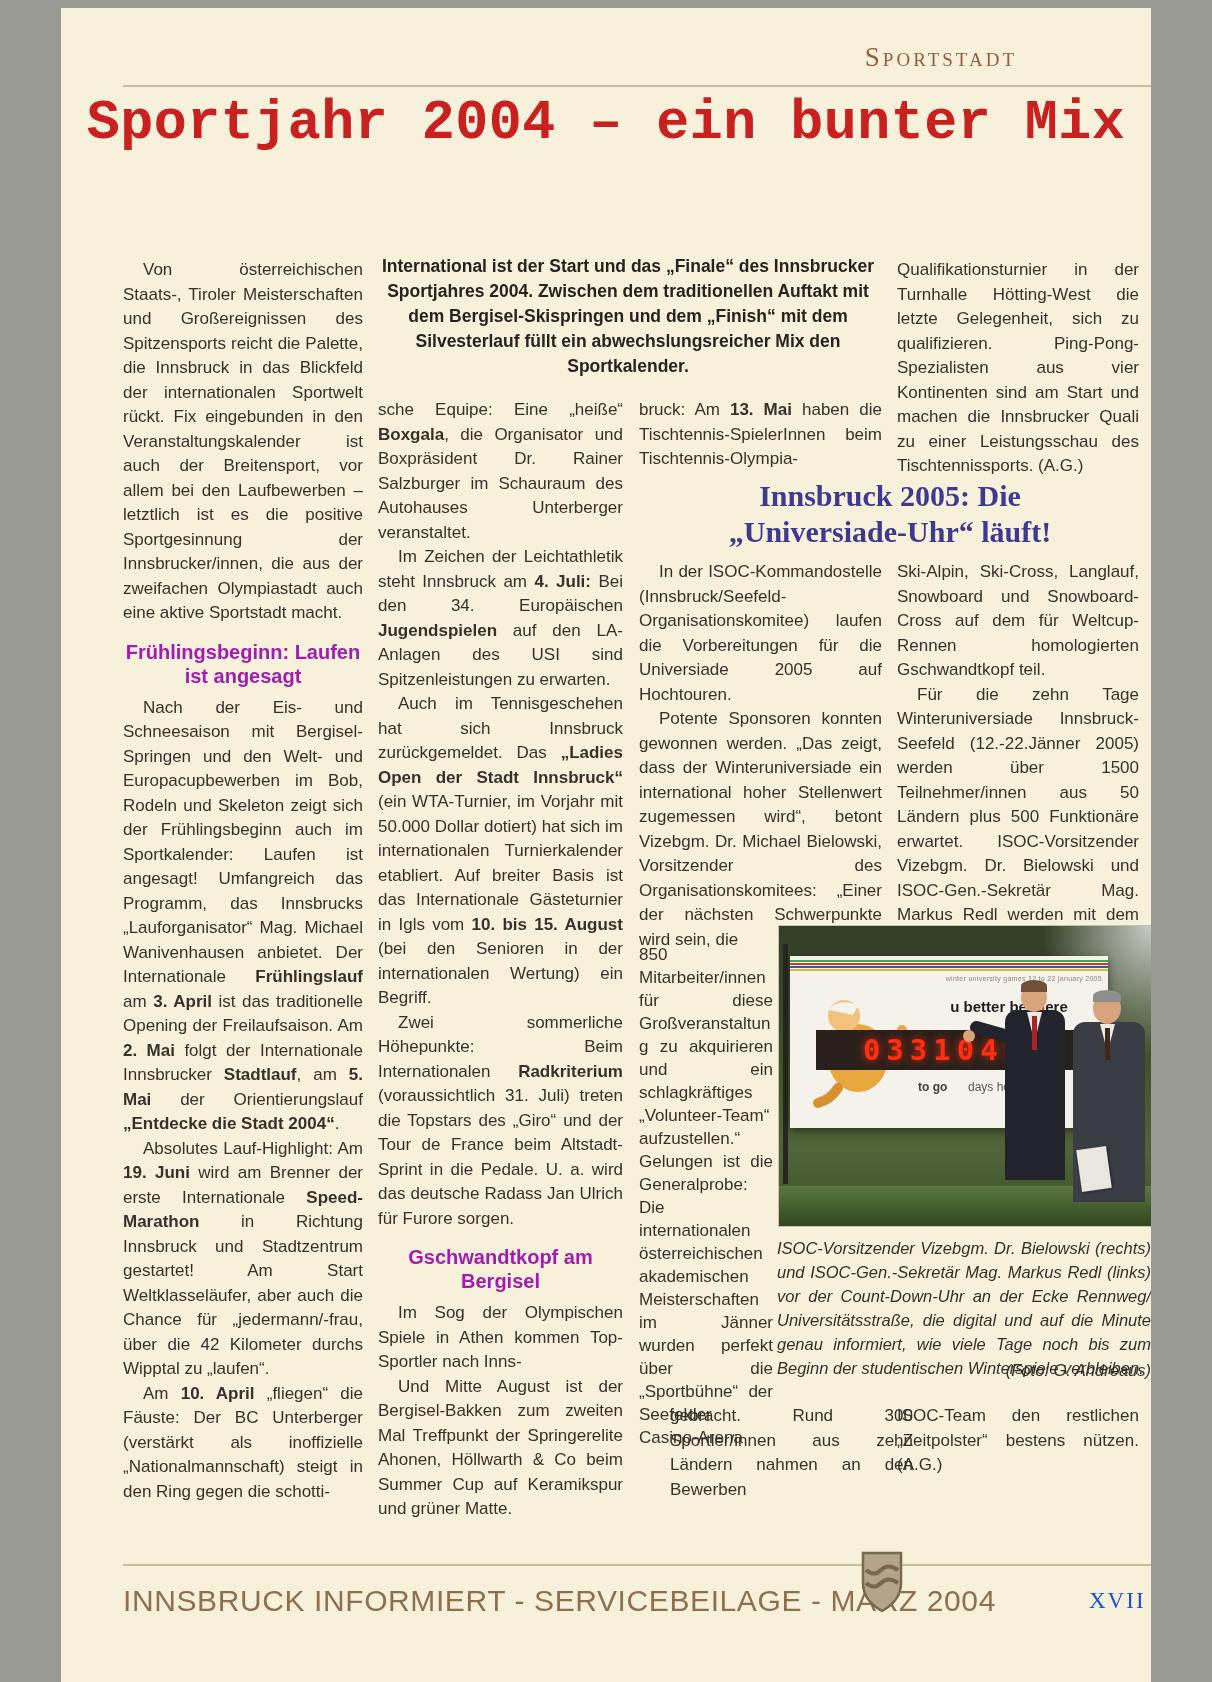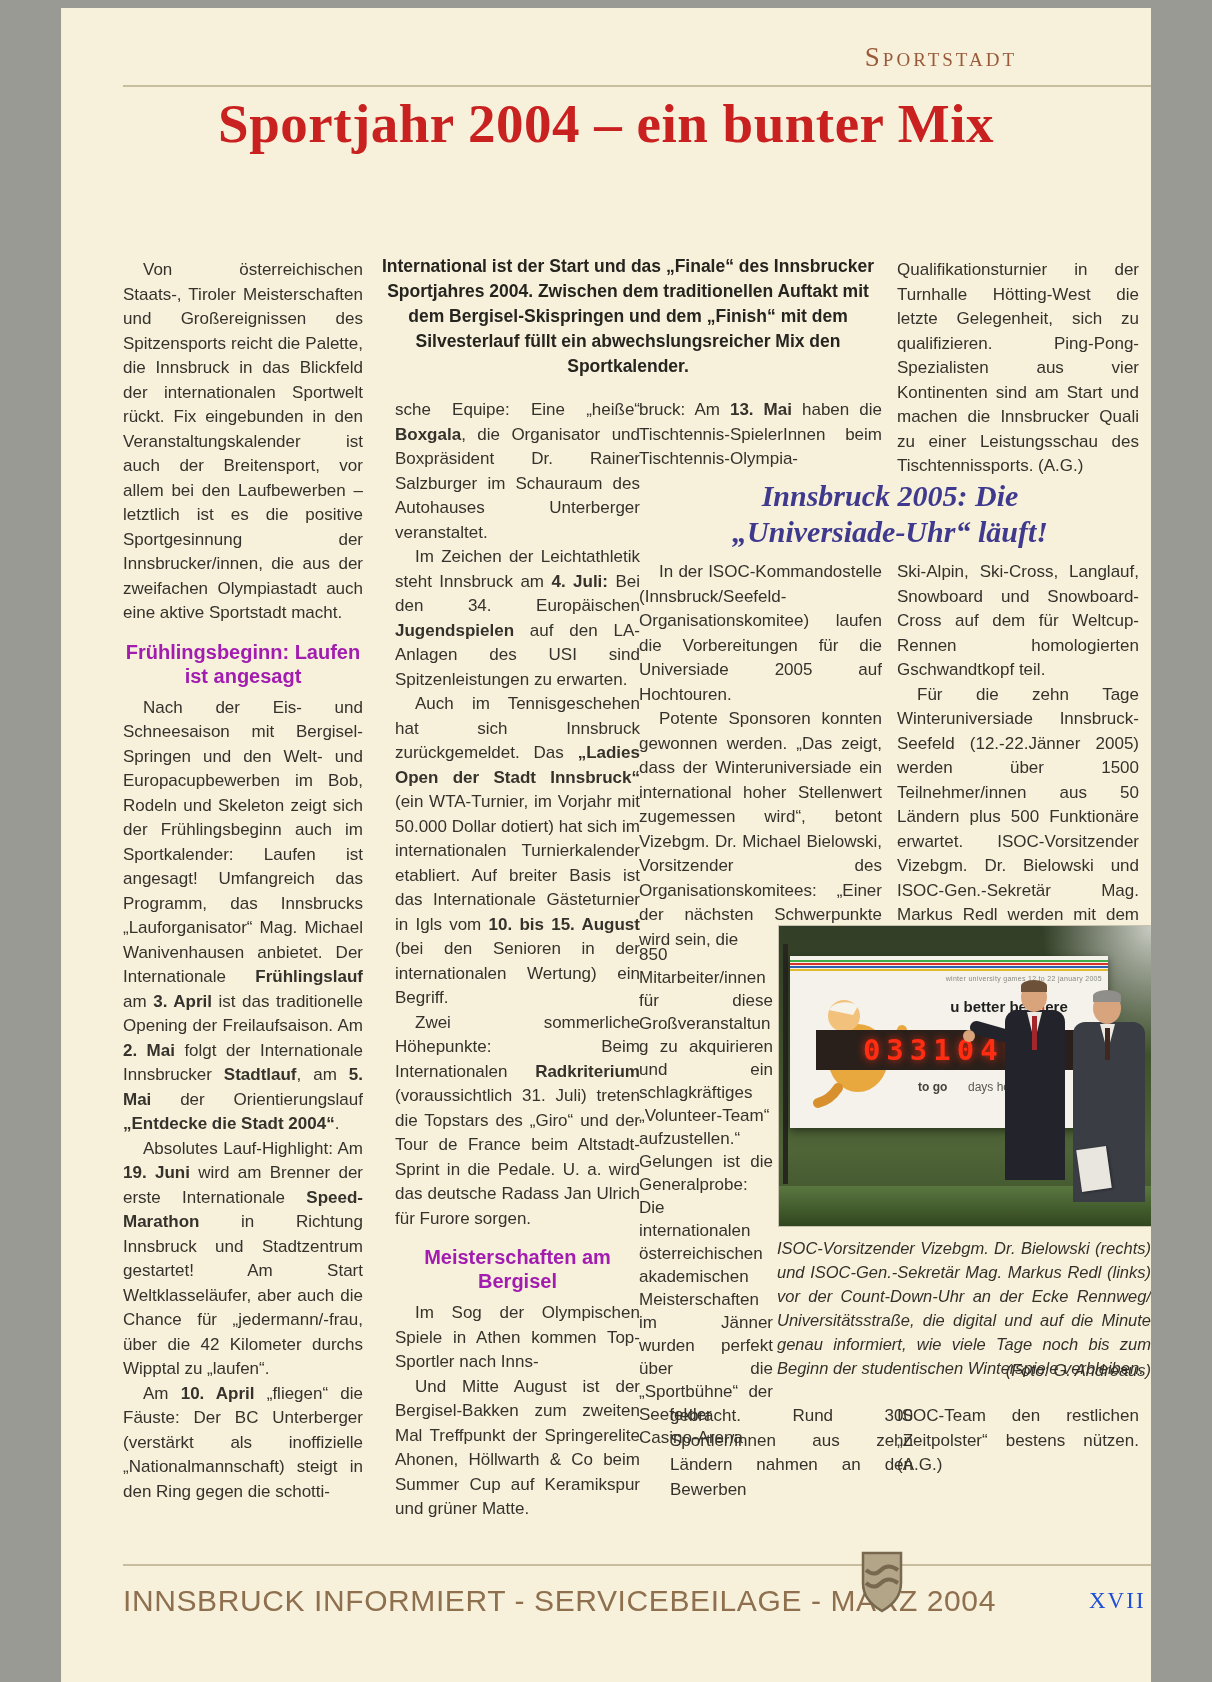--- a/index.html
+++ b/index.html
@@ -17,33 +17,33 @@
   .section-label{
     position:absolute;top:34px;right:134px;
     font-family:"Liberation Serif",serif;font-variant:small-caps;
     font-size:27px;letter-spacing:3px;color:var(--labelBrown);
   }
   .rule{position:absolute;left:62px;width:1088px;height:2px;background:var(--rule);}
   .rule-top{top:77px;}
   .rule-bottom{top:1556px;}
   .title{
     position:absolute;top:86px;left:0;width:100%;text-align:center;
-    font-family:Liberation Serif, serif;font-weight:bold;
+    font-family:Liberation Mono, monospace;font-weight:bold;
     font-size:55px;line-height:59px;color:var(--titleRed);letter-spacing:.5px;
   }
   .title span{display:block;}
   
   .lede{
     position:absolute;left:314px;top:246px;width:506px;
     font-weight:bold;font-size:17.5px;line-height:25px;text-align:center;color:#26241f;
   }
   
   .col{position:absolute;}
   .c1{left:62px;top:250px;width:240px;}
-  .c2{left:334px;top:390px;width:245px;}
+  .c2{left:317px;top:390px;width:245px;}
   .c3top{left:578px;top:390px;width:243px;}
   .c3mid{left:578px;top:552px;width:243px;}
   .c3narrow{left:578px;top:935px;width:134px;}
   .c3narrow .body{line-height:23px;}
   .c3bottom{left:609px;top:1396px;width:243px;}
   .c4top{left:836px;top:250px;width:242px;}
   .c4mid{left:836px;top:552px;width:242px;}
   .c4bottom{left:836px;top:1396px;width:242px;}
   .body{
     font-size:17px;line-height:24.5px;text-align:justify;
@@ -51,21 +51,21 @@
   }
   .body.in{text-indent:20px;}
   .body b{font-weight:bold;}
   .subhead{
     font-size:20px;line-height:24px;font-weight:bold;text-align:center;
     margin:14px 0 8px 0;color:#a21caf;
   }
   .heading2{
     position:absolute;left:578px;top:470px;width:502px;text-align:center;
     font-family:"Liberation Serif",serif;font-weight:bold;
-    font-size:30px;line-height:36px;color:var(--purple);font-style:italic;
+    font-size:30px;line-height:36px;color:var(--purple);
   }
   .heading2 span{display:block;}
   
   .photo{
     position:absolute;left:718px;top:918px;width:372px;height:300px;z-index:2;
     background:linear-gradient(180deg,#323e27 0%,#42552d 50%,#4f6538 75%,#3b4f28 100%);
     overflow:hidden;box-shadow:0 0 0 1px rgba(60,55,40,.25);
   }
   .photo-sky{position:absolute;right:0;top:0;width:110px;height:130px;
     background:radial-gradient(ellipse at top right,#c8cbc2 0%,rgba(200,203,194,0) 70%);}
@@ -150,21 +150,21 @@
     <p class="body in">Nach der Eis- und Schneesaison mit Bergisel-Springen und den Welt- und Europacupbewerben im Bob, Rodeln und Skeleton zeigt sich der Frühlingsbeginn auch im Sportkalender: Laufen ist angesagt! Umfangreich das Programm, das Innsbrucks „Lauforganisator“ Mag. Michael Wanivenhausen anbietet. Der Internationale <b>Frühlingslauf</b> am <b>3. April</b> ist das traditionelle Opening der Freilaufsaison. Am <b>2. Mai</b> folgt der Internationale Innsbrucker <b>Stadtlauf</b>, am <b>5. Mai</b> der Orientierungslauf <b>„Entdecke die Stadt 2004“</b>.</p>
     <p class="body in">Absolutes Lauf-Highlight: Am <b>19. Juni</b> wird am Brenner der erste Internationale <b>Speed-Marathon</b> in Richtung Innsbruck und Stadtzentrum gestartet! Am Start Weltklasseläufer, aber auch die Chance für „jedermann/-frau, über die 42 Kilometer durchs Wipptal zu „laufen“.</p>
     <p class="body in">Am <b>10. April</b> „fliegen“ die Fäuste: Der BC Unterberger (verstärkt als inoffizielle „Nationalmannschaft) steigt in den Ring gegen die schotti-</p>
   </section>
 
   <section class="col c2">
     <p class="body">sche Equipe: Eine „heiße“ <b>Boxgala</b>, die Organisator und Boxpräsident Dr. Rainer Salzburger im Schauraum des Autohauses Unterberger veranstaltet.</p>
     <p class="body in">Im Zeichen der Leichtathletik steht Innsbruck am <b>4. Juli:</b> Bei den 34. Europäischen <b>Jugendspielen</b> auf den LA-Anlagen des USI sind Spitzenleistungen zu erwarten.</p>
     <p class="body in">Auch im Tennisgeschehen hat sich Innsbruck zurückgemeldet. Das <b>„Ladies Open der Stadt Innsbruck“</b> (ein WTA-Turnier, im Vorjahr mit 50.000 Dollar dotiert) hat sich im internationalen Turnierkalender etabliert. Auf breiter Basis ist das Internationale Gästeturnier in Igls vom <b>10. bis 15. August</b> (bei den Senioren in der internationalen Wertung) ein Begriff.</p>
     <p class="body in">Zwei sommerliche Höhepunkte: Beim Internationalen <b>Radkriterium</b> (voraussichtlich 31. Juli) treten die Topstars des „Giro“ und der Tour de France beim Altstadt-Sprint in die Pedale. U. a. wird das deutsche Radass Jan Ulrich für Furore sorgen.</p>
-    <h3 class="subhead">Meisterschaften am Bergisel</h3>
+    <h3 class="subhead">Gschwandtkopf am Bergisel</h3>
     <p class="body in">Im Sog der Olympischen Spiele in Athen kommen Top-Sportler nach Inns-</p>
     <p class="body in">Und Mitte August ist der Bergisel-Bakken zum zweiten Mal Treffpunkt der Springerelite Ahonen, Höllwarth &amp; Co beim Summer Cup auf Keramikspur und grüner Matte.</p>
   </section>
 
   <section class="col c3top">
     <p class="body">bruck: Am <b>13. Mai</b> haben die Tischtennis-SpielerInnen beim Tischtennis-Olympia-</p>
   </section>
 
   <h2 class="heading2">
     <span>Innsbruck 2005: Die</span>

